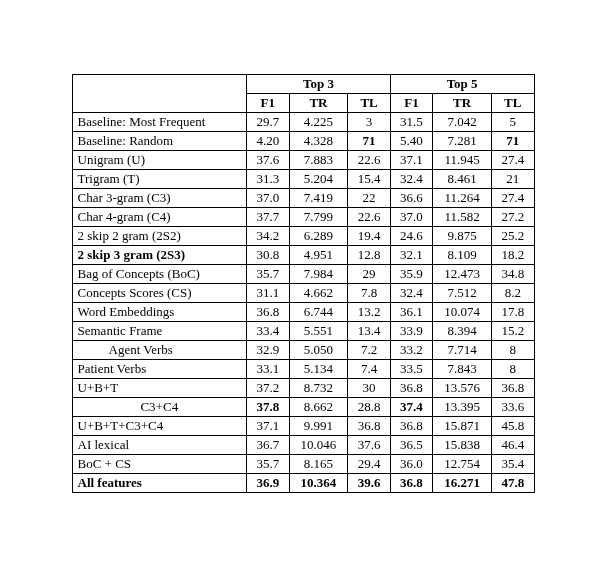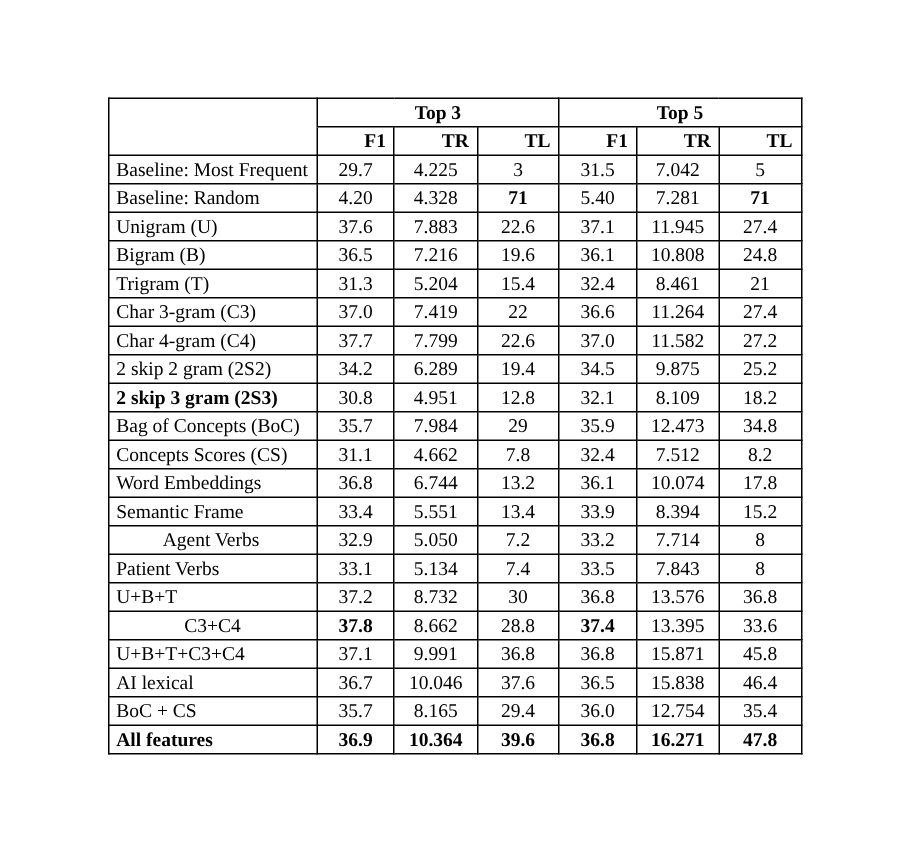--- a/index.html
+++ b/index.html
@@ -32,21 +32,20 @@
       text-align: left;
       white-space: normal;
     }
     .header-top th {
       font-weight: bold;
       border-bottom: 1px solid #000;
     }
     .header-sub th {
       font-weight: bold;
       border-bottom: 1.5px solid #000;
-      padding-left: 31px;
     }
     .bold-val {
       font-weight: bold;
     }
     tr.last-section td {
       border-top: 1.5px solid #000;
       font-weight: bold;
     }
     .group-sep td {
       border-top: 1.5px solid #000;
@@ -95,29 +94,20 @@
         <tr class="group-sep">
           <td class="label-col" style="border-left: 1.5px solid rgb(0, 0, 0);">Unigram (U)</td>
           <td>37.6</td>
           <td>7.883</td>
           <td>22.6</td>
           <td>37.1</td>
           <td>11.945</td>
           <td style="border-right: 1.5px solid rgb(0, 0, 0);">27.4</td>
         </tr>
         <tr>
-          <td class="label-col" style="border-left: 1.5px solid rgb(0, 0, 0);">Bigram (B)</td>
-          <td>36.5</td>
-          <td>7.216</td>
-          <td>19.6</td>
-          <td>36.1</td>
-          <td>10.808</td>
-          <td style="border-right: 1.5px solid rgb(0, 0, 0);">24.8</td>
-        </tr>
-        <tr>
           <td class="label-col" style="border-left: 1.5px solid rgb(0, 0, 0);">Trigram (T)</td>
           <td>31.3</td>
           <td>5.204</td>
           <td>15.4</td>
           <td>32.4</td>
           <td>8.461</td>
           <td style="border-right: 1.5px solid rgb(0, 0, 0);">21</td>
         </tr>
         <tr>
           <td class="label-col" style="border-left: 1.5px solid rgb(0, 0, 0);">Char 3-gram (C3)</td>
@@ -135,21 +125,21 @@
           <td>22.6</td>
           <td>37.0</td>
           <td>11.582</td>
           <td style="border-right: 1.5px solid rgb(0, 0, 0);">27.2</td>
         </tr>
         <tr>
           <td class="label-col" style="border-left: 1.5px solid rgb(0, 0, 0);">2 skip 2 gram (2S2)</td>
           <td>34.2</td>
           <td>6.289</td>
           <td>19.4</td>
-          <td>34.5</td>
+          <td>24.6</td>
           <td>9.875</td>
           <td style="border-right: 1.5px solid rgb(0, 0, 0);">25.2</td>
         </tr>
         <tr>
           <td class="label-col" style="border-left: 1.5px solid rgb(0, 0, 0); font-weight: bold;">2 skip 3 gram (2S3)</td>
           <td>30.8</td>
           <td>4.951</td>
           <td>12.8</td>
           <td>32.1</td>
           <td>8.109</td>

